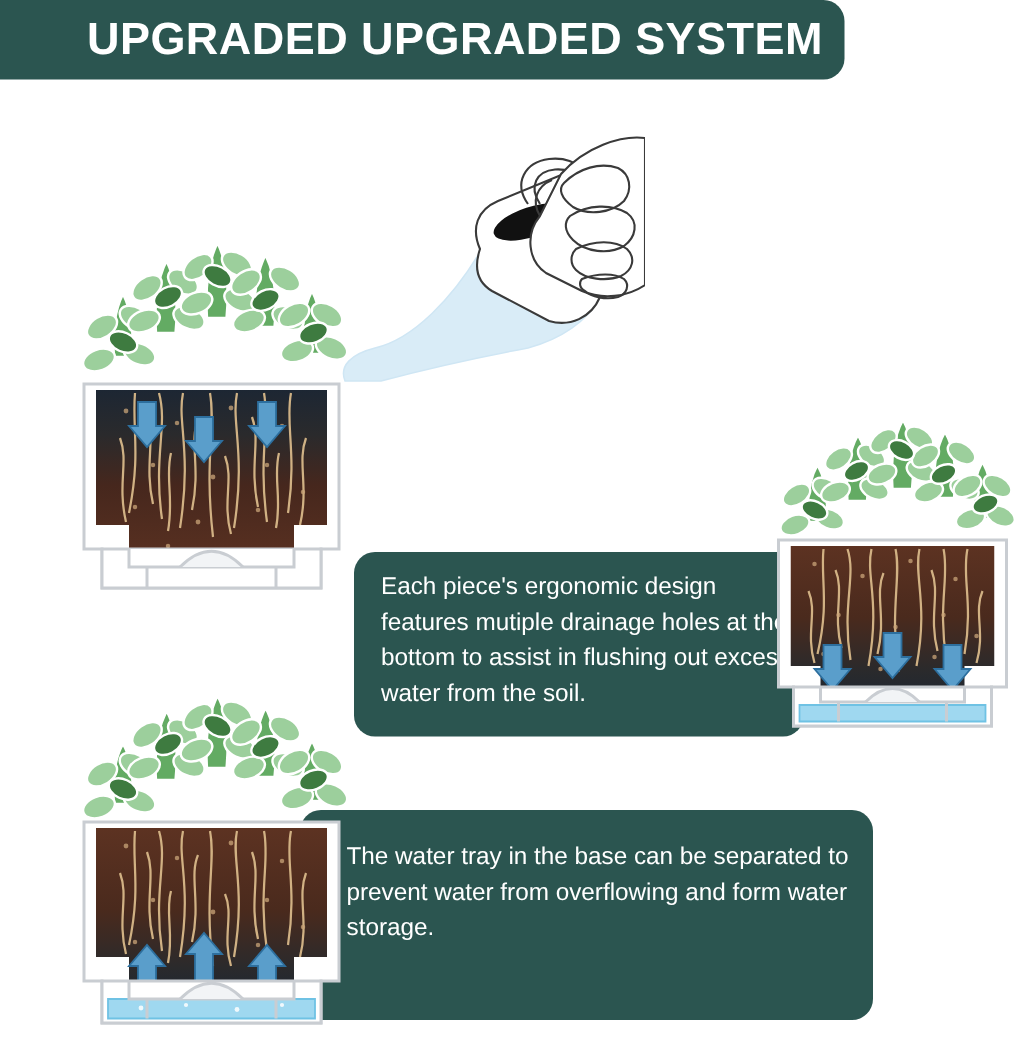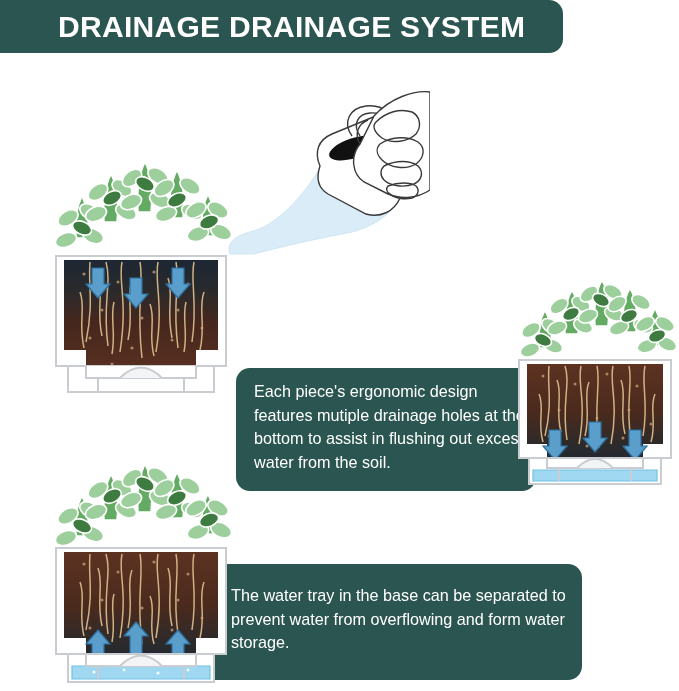--- a/index.html
+++ b/index.html
@@ -43,21 +43,21 @@
     color:#ffffff;
     font-weight:400;
   }
   #callout-1{
     left:236px;top:368px;width:300px;height:123px;
     border-radius:14px;
     padding:12px 0 0 18px;
     z-index:6;
   }
   #callout-2{
-    left:200px;top:564px;width:382px;height:116px;
+    left:200px;top:540px;width:382px;height:140px;
     border-radius:14px;
     padding:20px 0 0 31px;
     z-index:6;
   }
 
   
   .planter{position:absolute;}
   #planter-top-left{left:46px;top:152px;width:190px;height:248px;z-index:8;}
   #planter-right{left:511px;top:272px;width:168px;height:225px;z-index:9;}
   #planter-bottom-left{left:46px;top:458px;width:190px;height:233px;z-index:9;}
@@ -66,21 +66,21 @@
   #watering-can{position:absolute;left:224px;top:86px;width:206px;height:185px;z-index:7;}
 
   .svgfill{display:block;width:100%;height:100%;}
 </style>
 </head>
 <body>
 
 <div id="stage">
 
   <div class="banner">
-    <div class="banner-title">DRAINAGE DRAINAGE SYSTEM</div>
+    <div class="banner-title">UPGRADED UPGRADED SYSTEM</div>
   </div>
 
   <div class="planter" id="planter-top-left">
     <svg class="svgfill" viewBox="0 0 190 248" xmlns="http://www.w3.org/2000/svg">
       <defs>
         <linearGradient id="soilA" x1="0" y1="0" x2="0" y2="1">
           <stop offset="0%" stop-color="#1b2634"></stop>
           <stop offset="26%" stop-color="#2a2a2c"></stop>
           <stop offset="52%" stop-color="#46271d"></stop>
           <stop offset="100%" stop-color="#5e3322"></stop>

